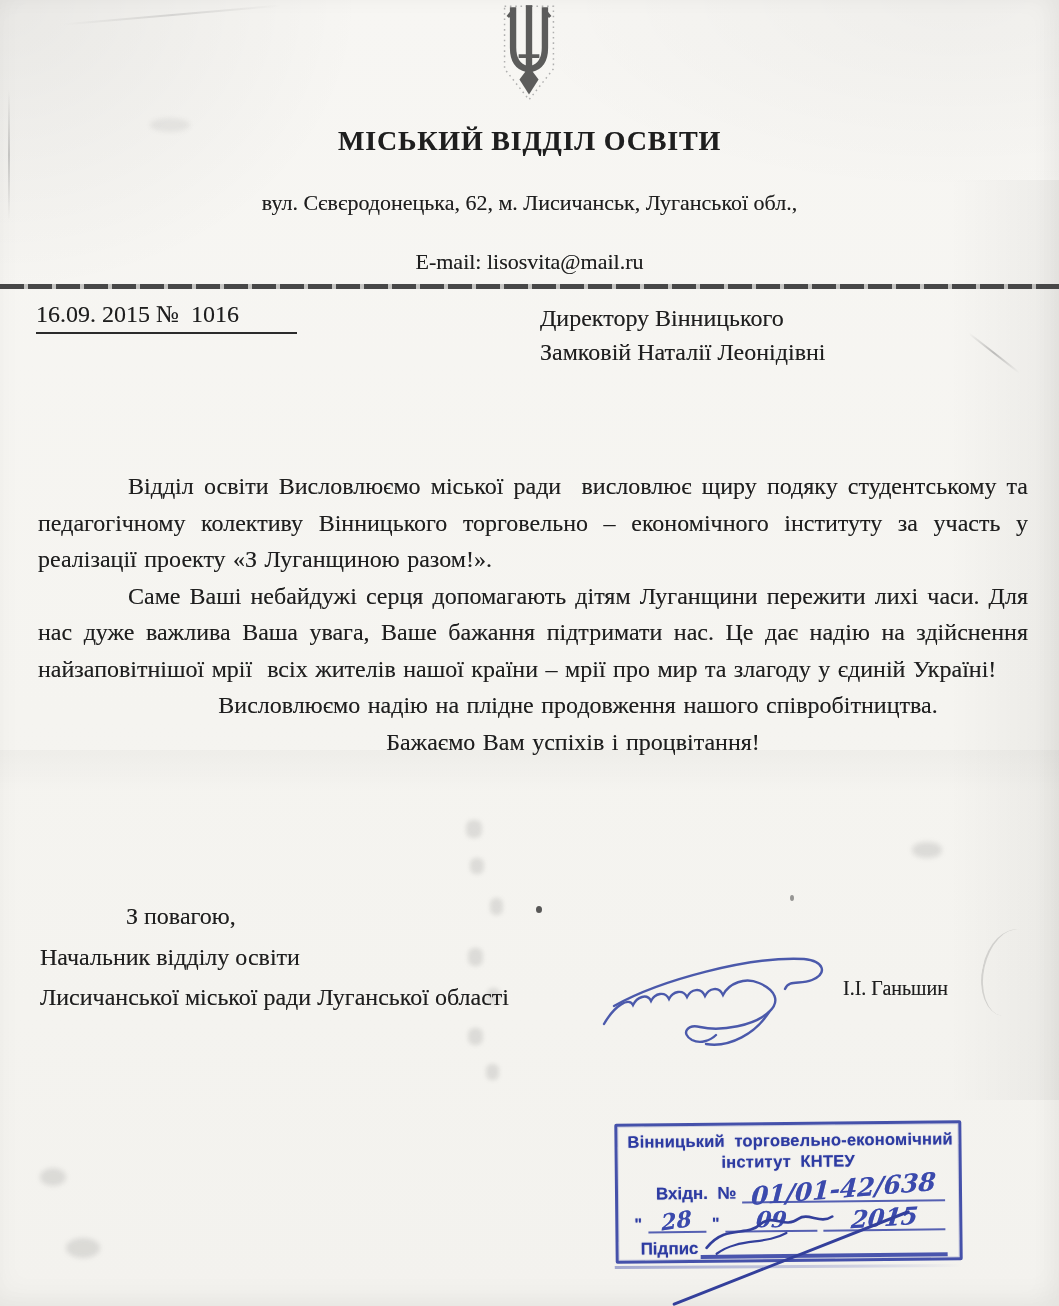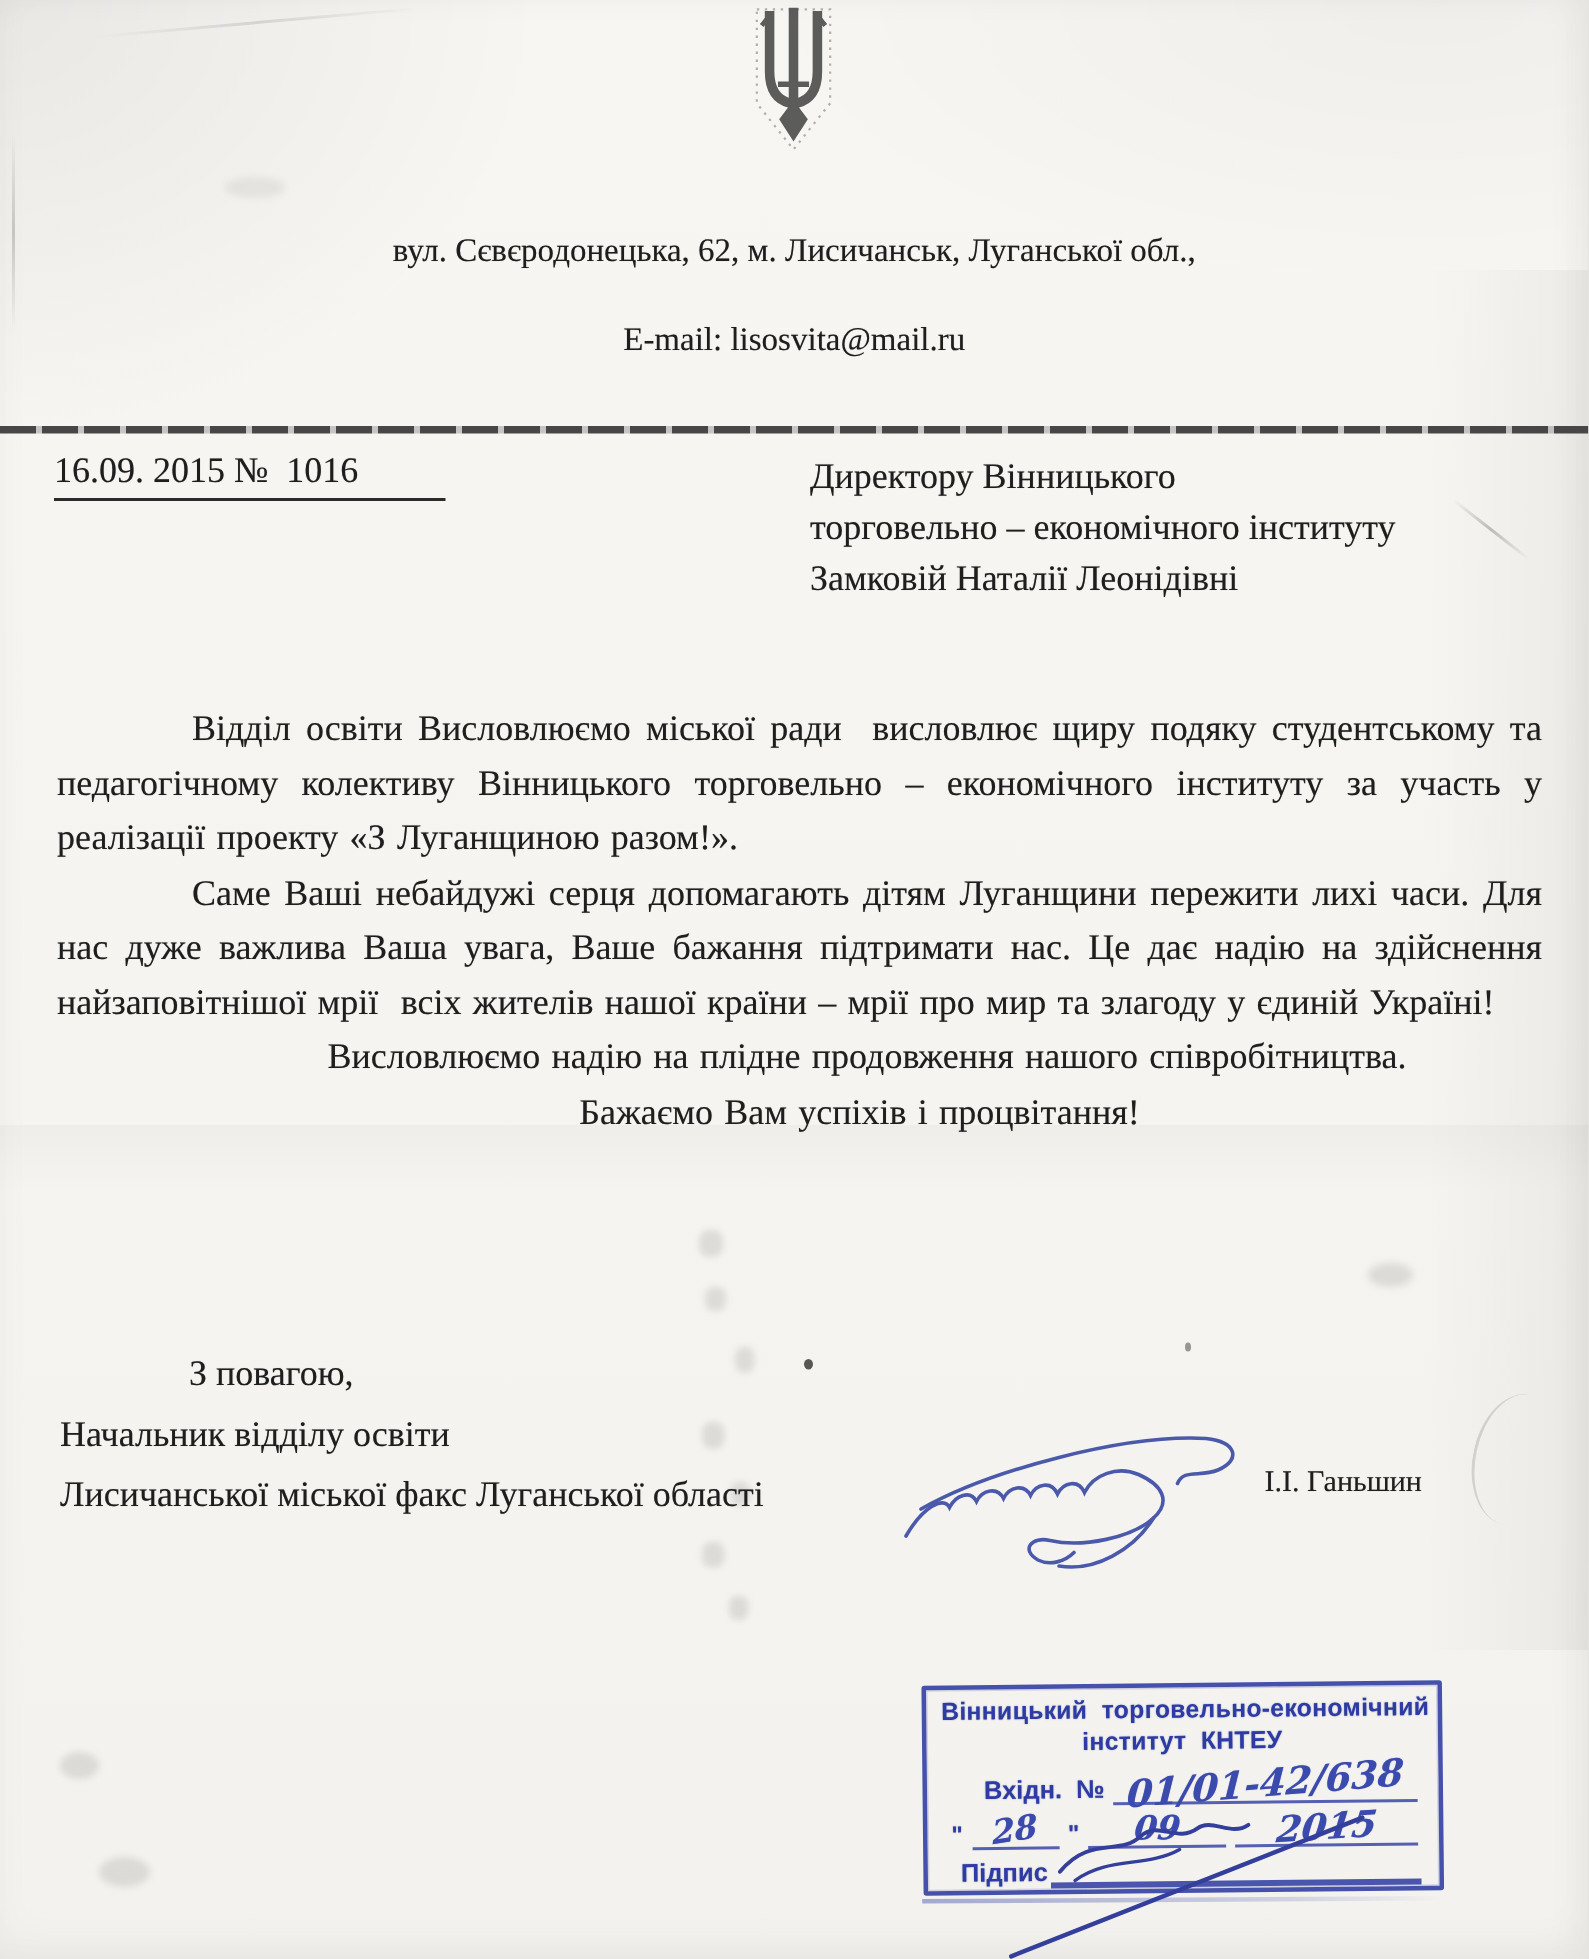--- a/index.html
+++ b/index.html
@@ -126,45 +126,45 @@
         <path d="M45,7 L45,42 C45,54 40,60 32,62" stroke-width="6"></path>
         <path d="M30,5 L30,64" stroke-width="6"></path>
         <path d="M15,7 L11,12 M45,7 L49,12" stroke-width="3"></path>
         <path d="M22,50 L38,50" stroke-width="3.5"></path>
       </g>
       <path d="M30,60 L21,72 L30,86 L39,72 Z" fill="#474747"></path>
     </svg>
   </div>
 
   <div class="letterhead">
+    <div class="org ink">МІСЬКИЙ ВІДДІЛ ОСВІТИ</div>
     <div class="addr-wrap">
       <div class="addr ink">вул. Сєвєродонецька, 62, м. Лисичанськ, Луганської обл.,</div>
       <div class="addr ink">E-mail: lisosvita@mail.ru</div>
     </div>
   </div>
 
   <div class="divider"></div>
 
   <div class="refline ink">16.09. 2015 №  1016</div>
   <div class="addressee">
     <div class="ink">Директору Вінницького</div>
-    <div class="ink">торговельно – економічного інституту</div>
     <div class="ink">Замковій Наталії Леонідівні</div>
   </div>
 
   <div class="body-text">
     <p class="ink">Відділ освіти Висловлюємо міської ради  висловлює щиру подяку студентському та педагогічному колективу Вінницького торговельно – економічного інституту за участь у реалізації проекту «З Луганщиною разом!».</p>
     <p class="ink">Саме Ваші небайдужі серця допомагають дітям Луганщини пережити лихі часи. Для нас дуже важлива Ваша увага, Ваше бажання підтримати нас. Це дає надію на здійснення найзаповітнішої мрії  всіх жителів нашої країни – мрії про мир та злагоду у єдиній Україні!</p>
     <p class="ink no-just">Висловлюємо надію на плідне продовження нашого співробітництва.</p>
     <p class="ink no-just" style="text-indent:80px;">Бажаємо Вам успіхів і процвітання!</p>
   </div>
 
   <div class="closing-sal ink">З повагою,</div>
   <div class="closing-t1 ink">Начальник відділу освіти</div>
-  <div class="closing-t2 ink">Лисичанської міської факс Луганської області</div>
+  <div class="closing-t2 ink">Лисичанської міської ради Луганської області</div>
   <div class="closing-name ink">І.І. Ганьшин</div>
 
   <svg class="sig-svg" viewBox="0 0 272 118">
     <g stroke="#3d4da6" stroke-width="2.4" fill="none" stroke-linecap="round" opacity="0.92">
       <path d="M16,68 C62,42 152,18 206,21 C226,23 230,35 214,42 C202,47 191,41 187,51"></path>
       <path d="M6,86 C17,67 31,59 35,67 C39,59 49,55 53,63 C57,55 67,53 71,61 C75,53 85,51 89,59 C93,51 103,49 107,58 C111,50 121,48 125,57 C131,45 147,39 161,45 C177,52 183,63 171,74 C157,87 124,94 102,89 C90,86 82,95 94,102 C102,106 112,103 118,97"></path>
       <path d="M171,74 C158,95 132,110 108,106"></path>
     </g>
   </svg>
 

